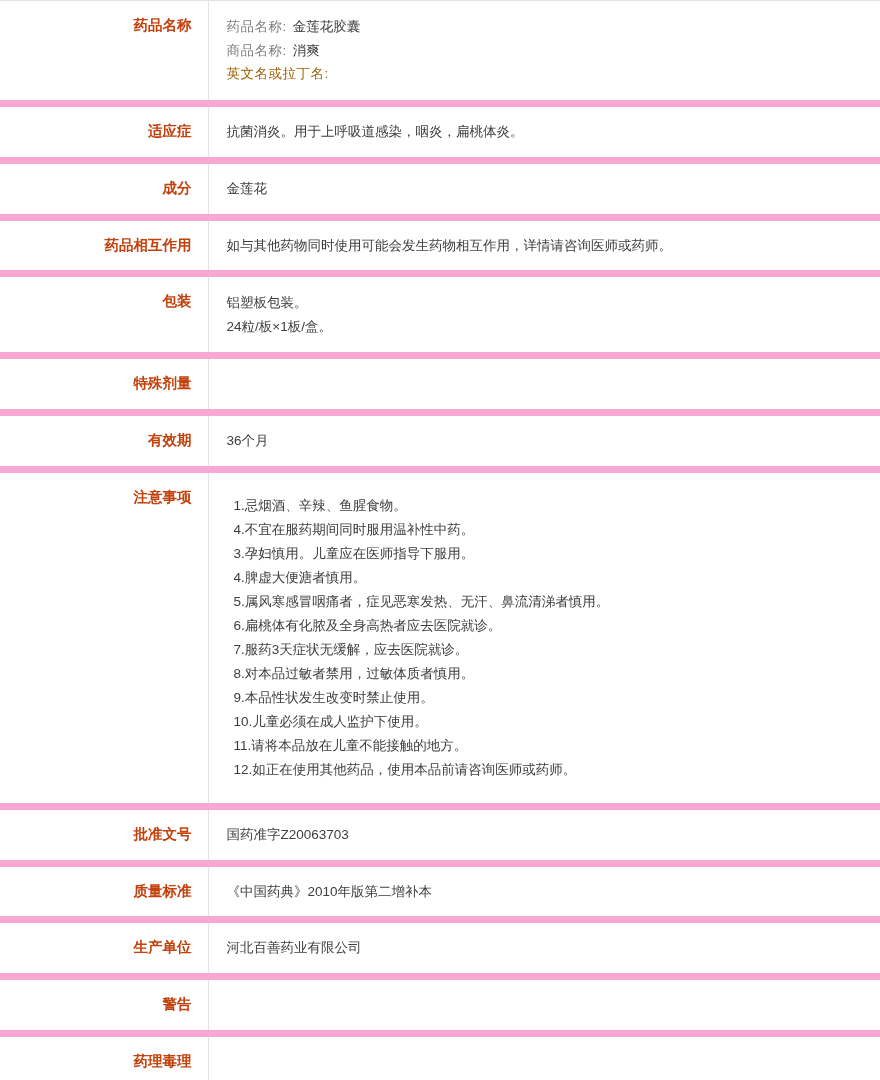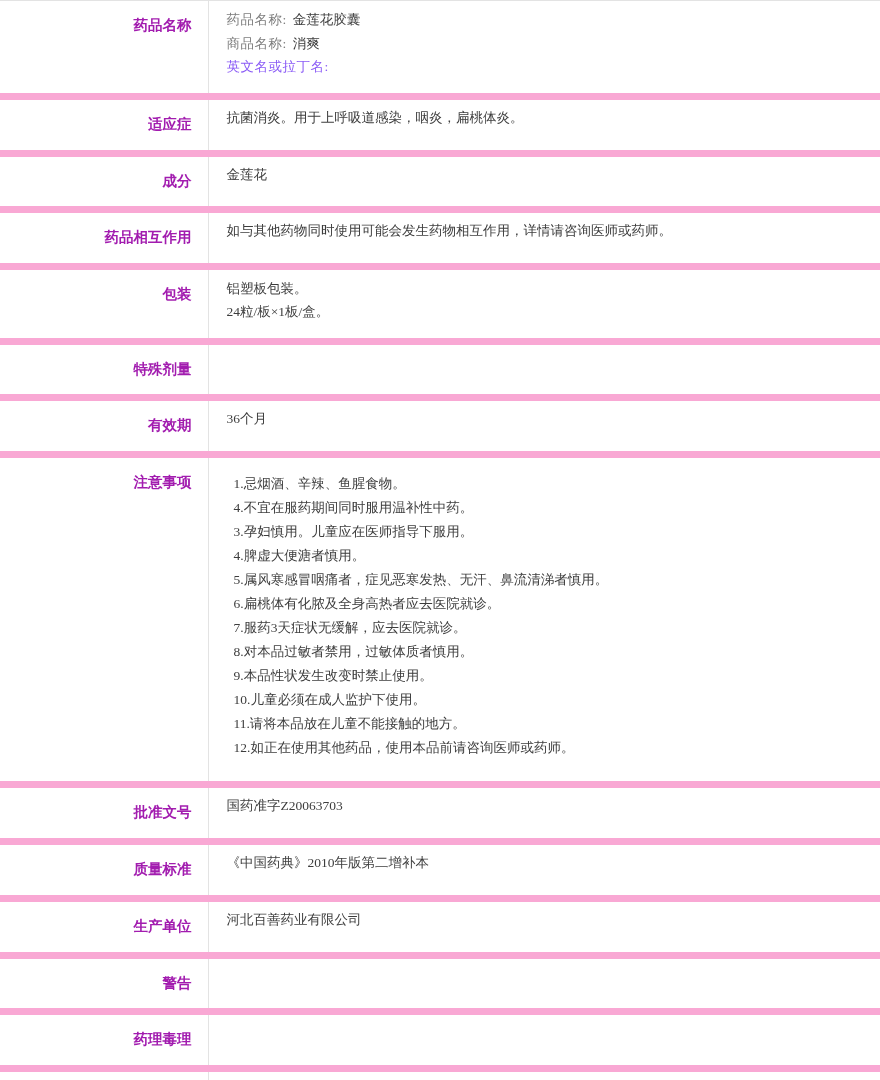--- a/index.html
+++ b/index.html
@@ -32,50 +32,49 @@
     border-top: 1px solid #e3e3e3;
   }
   td.label-cell {
     width: 208px;
     box-sizing: border-box;
     text-align: right;
     vertical-align: top;
     padding: 14px 16px 14px 8px;
     font-weight: bold;
     font-size: 14.5px;
-    color: #a21caf;
+    color: #c2410c;
     border-right: 1px solid #e3e3e3;
     line-height: 1.5;
   }
   td.value-cell {
     box-sizing: border-box;
     vertical-align: top;
-    padding: 7px 18px 14px 18px;
+    padding: 14px 18px 14px 18px;
     font-size: 13.5px;
     color: #3d3d3d;
     line-height: 1.62;
     word-break: break-word;
-    font-family: Liberation Serif, serif;
   }
   .sub-row {
     display: block;
     line-height: 1.75;
     color: #3d3d3d;
   }
   .sub-row .sub-key {
     color: #7d7d7d;
     letter-spacing: 0.5px;
   }
   .sub-row .sub-val {
     color: #3d3d3d;
     margin-left: 6px;
   }
   .sub-row.muted .sub-key,
   .sub-row.muted .sub-val {
-    color: #8b5cf6;
+    color: #a16207;
   }
   .notice-list {
     margin: 7px;
     padding: 0;
     list-style: none;
   }
   .notice-list li {
     line-height: 1.78;
     font-size: 13.5px;
     color: #3d3d3d;

